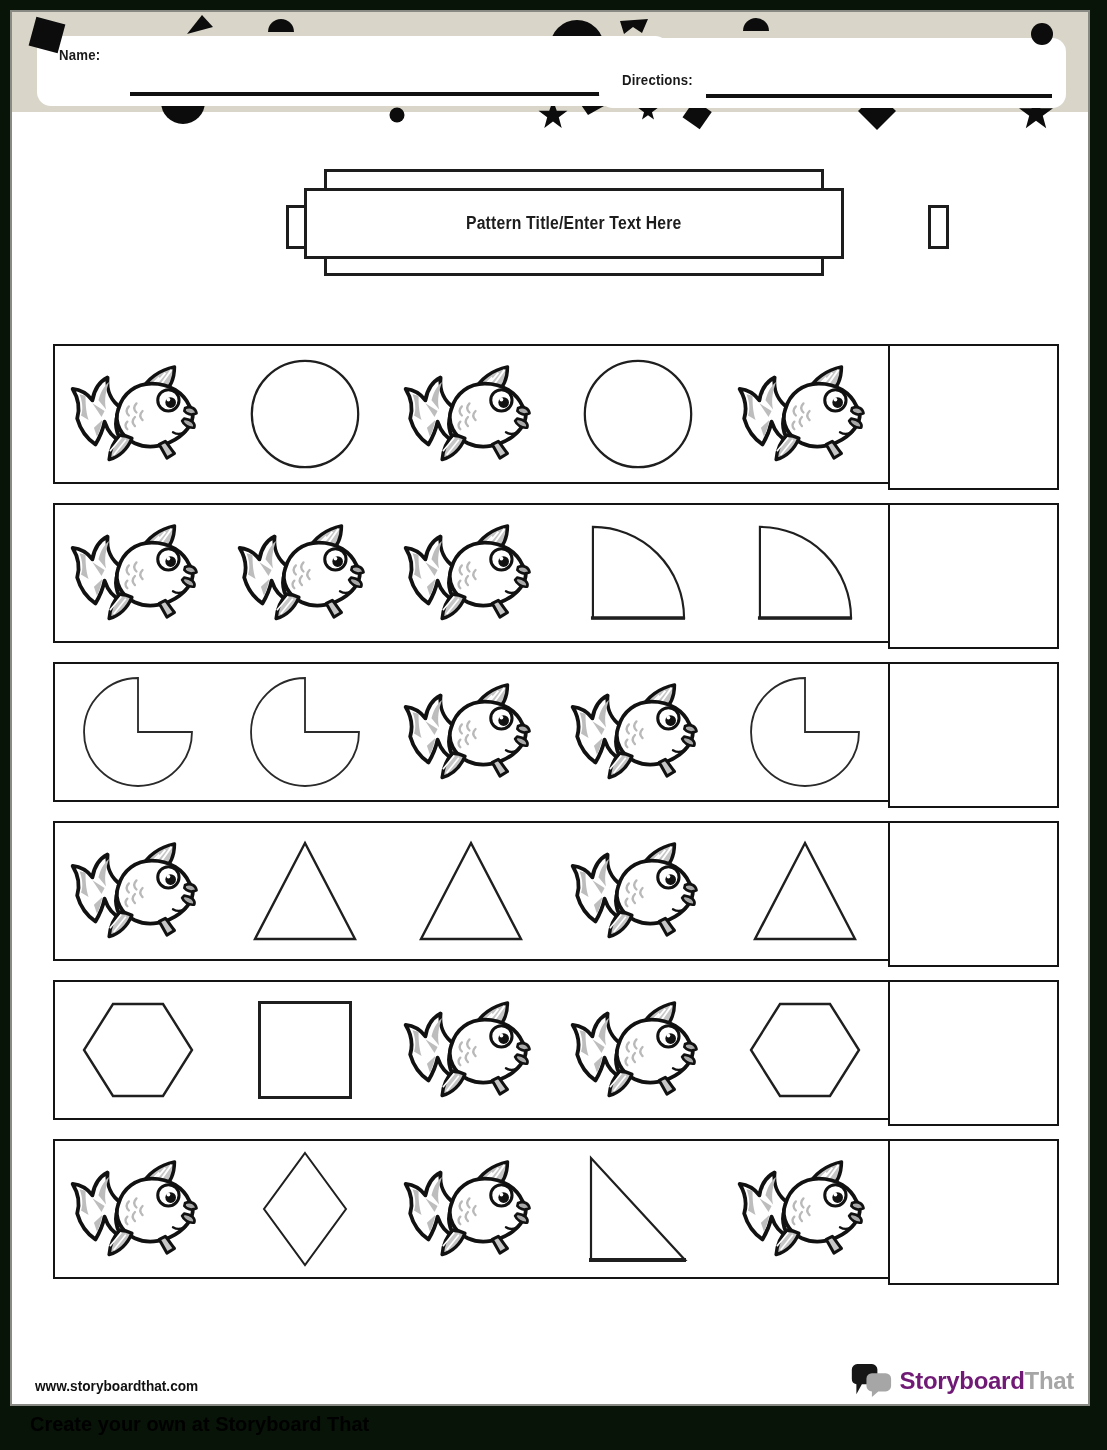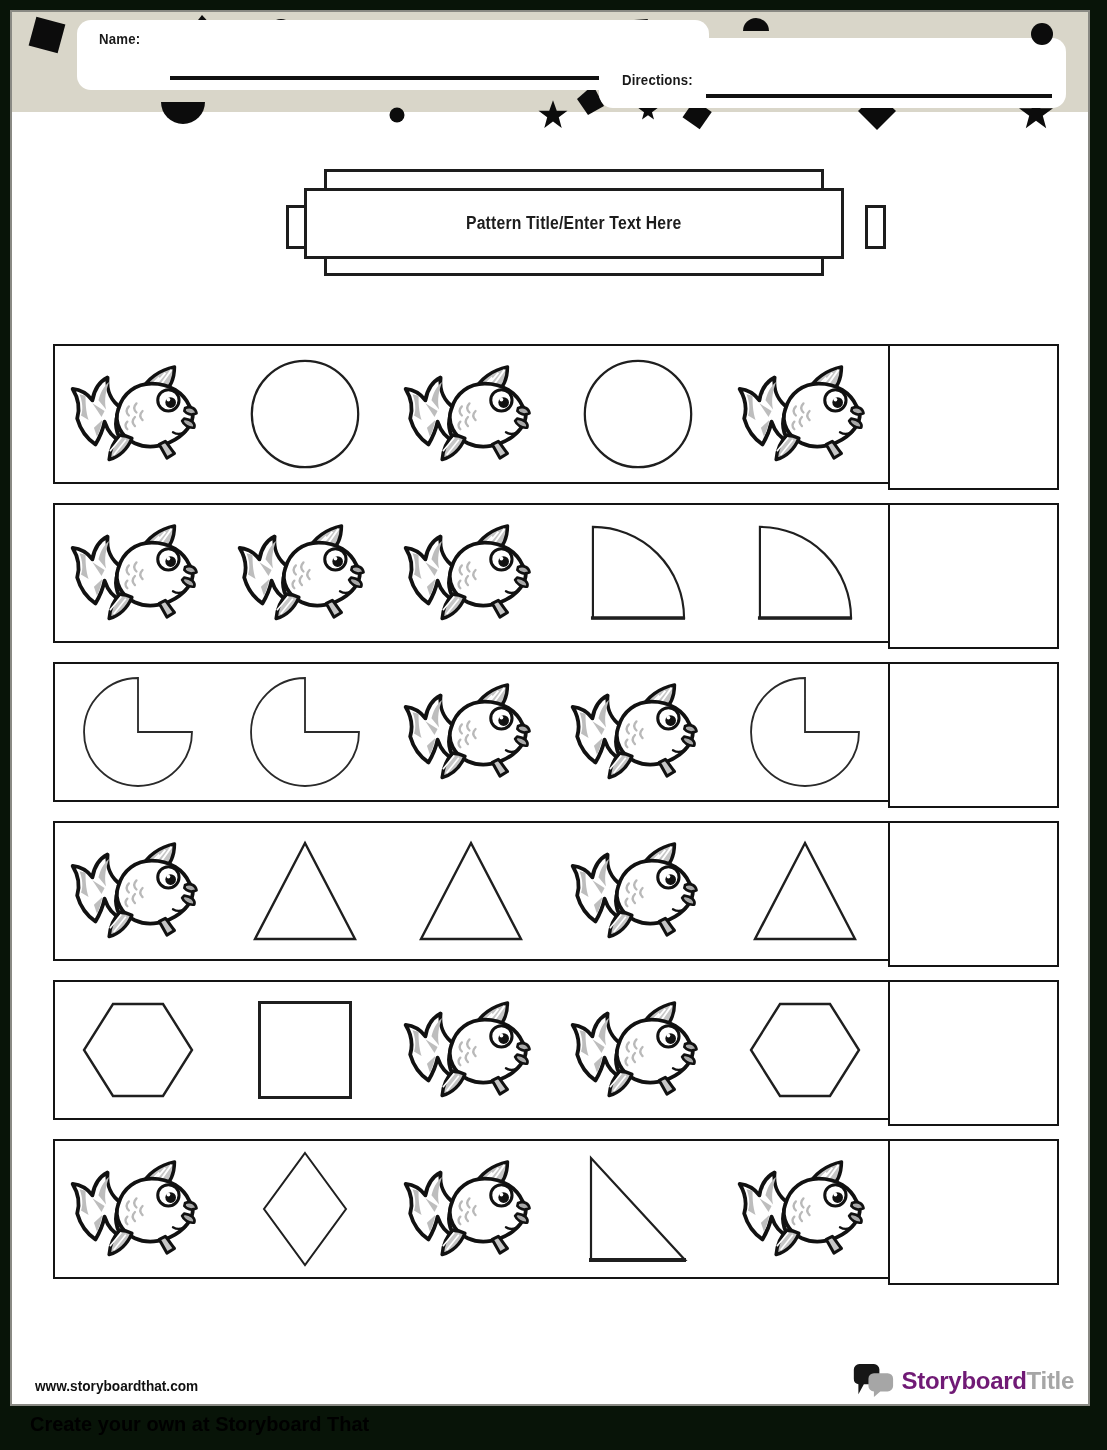--- a/index.html
+++ b/index.html
@@ -12,33 +12,33 @@
     position:absolute;left:10px;top:10px;width:1080px;height:1396px;
     background:#ffffff;border:2px solid #8a8a84;box-sizing:border-box;
   }
   
   .band{position:absolute;left:0;top:0;width:100%;height:100px;background:#d9d6c9;}
   .decor{position:absolute;left:0;top:0;width:1082px;height:140px;overflow:visible;pointer-events:none;}
   .decor-front{z-index:3;}
   .whitebox{
     position:absolute;background:#ffffff;border-radius:14px;z-index:2;
   }
-  .namebox{left:25px;top:8px;width:632px;height:70px;margin-left:40px;}
+  .namebox{left:25px;top:24px;width:632px;height:70px;}
   .dirbox{left:587px;top:26px;width:467px;height:70px;}
   .boxlabel{
     position:absolute;font-size:15px;font-weight:700;color:#1a1a1a;
     transform:scaleX(.88);transform-origin:left center;letter-spacing:.2px;white-space:nowrap;
   }
   .namebox .boxlabel{left:22px;top:10px;}
   .dirbox .boxlabel{left:23px;top:33px;}
   .writeline{position:absolute;height:4px;background:#111;}
   .namebox .writeline{left:93px;right:23px;top:56px;}
   .dirbox .writeline{left:107px;right:14px;top:56px;}
   
-  .banner{position:absolute;left:274px;top:157px;width:600px;height:107px;z-index:1;}
+  .banner{position:absolute;left:274px;top:157px;width:663px;height:107px;z-index:1;}
   .banner-back{position:absolute;left:38px;top:0;width:500px;height:107px;background:#fff;border:3px solid #1d1d1d;box-sizing:border-box;}
   .banner-tab{position:absolute;top:36px;width:21px;height:44px;background:#fff;border:3px solid #1d1d1d;box-sizing:border-box;}
   .banner-tab-left{left:0;}
   .banner-tab-right{right:0;}
   .banner-front{
     position:absolute;left:18px;top:19px;width:540px;height:71px;background:#fff;
     border:3px solid #1d1d1d;box-sizing:border-box;z-index:2;
     display:flex;align-items:center;justify-content:center;
   }
   .banner-front span{
@@ -370,19 +370,19 @@
       </div>
     <div class="row-answer"></div>
   </div>
 
   <div class="url">www.storyboardthat.com</div>
   <div class="logo">
     <svg width="42" height="37" viewBox="0 0 46 40">
       <path d="M8,2 h16 a6,6 0 0 1 6,6 v10 a6,6 0 0 1 -6,6 h-11 l-6,11 v-11 a6,6 0 0 1 -5,-6 v-10 a6,6 0 0 1 6,-6 Z" fill="#161616"></path>
       <path d="M24,12 h15 a6,6 0 0 1 6,6 v8 a6,6 0 0 1 -6,6 h-8 l-7,6 v-6 a6,6 0 0 1 -6,-6 v-8 a6,6 0 0 1 6,-6 Z" fill="#a6a6a6"></path>
     </svg>
-    <span class="logo-text"><span class="black">Storyboard</span><span class="gray">Title</span></span>
+    <span class="logo-text"><span class="black">Storyboard</span><span class="gray">That</span></span>
   </div>
 </div>
 
 <div class="bottom-bar">
   <span>Create your own at Storyboard That</span>
 </div>
 
 </body></html>

